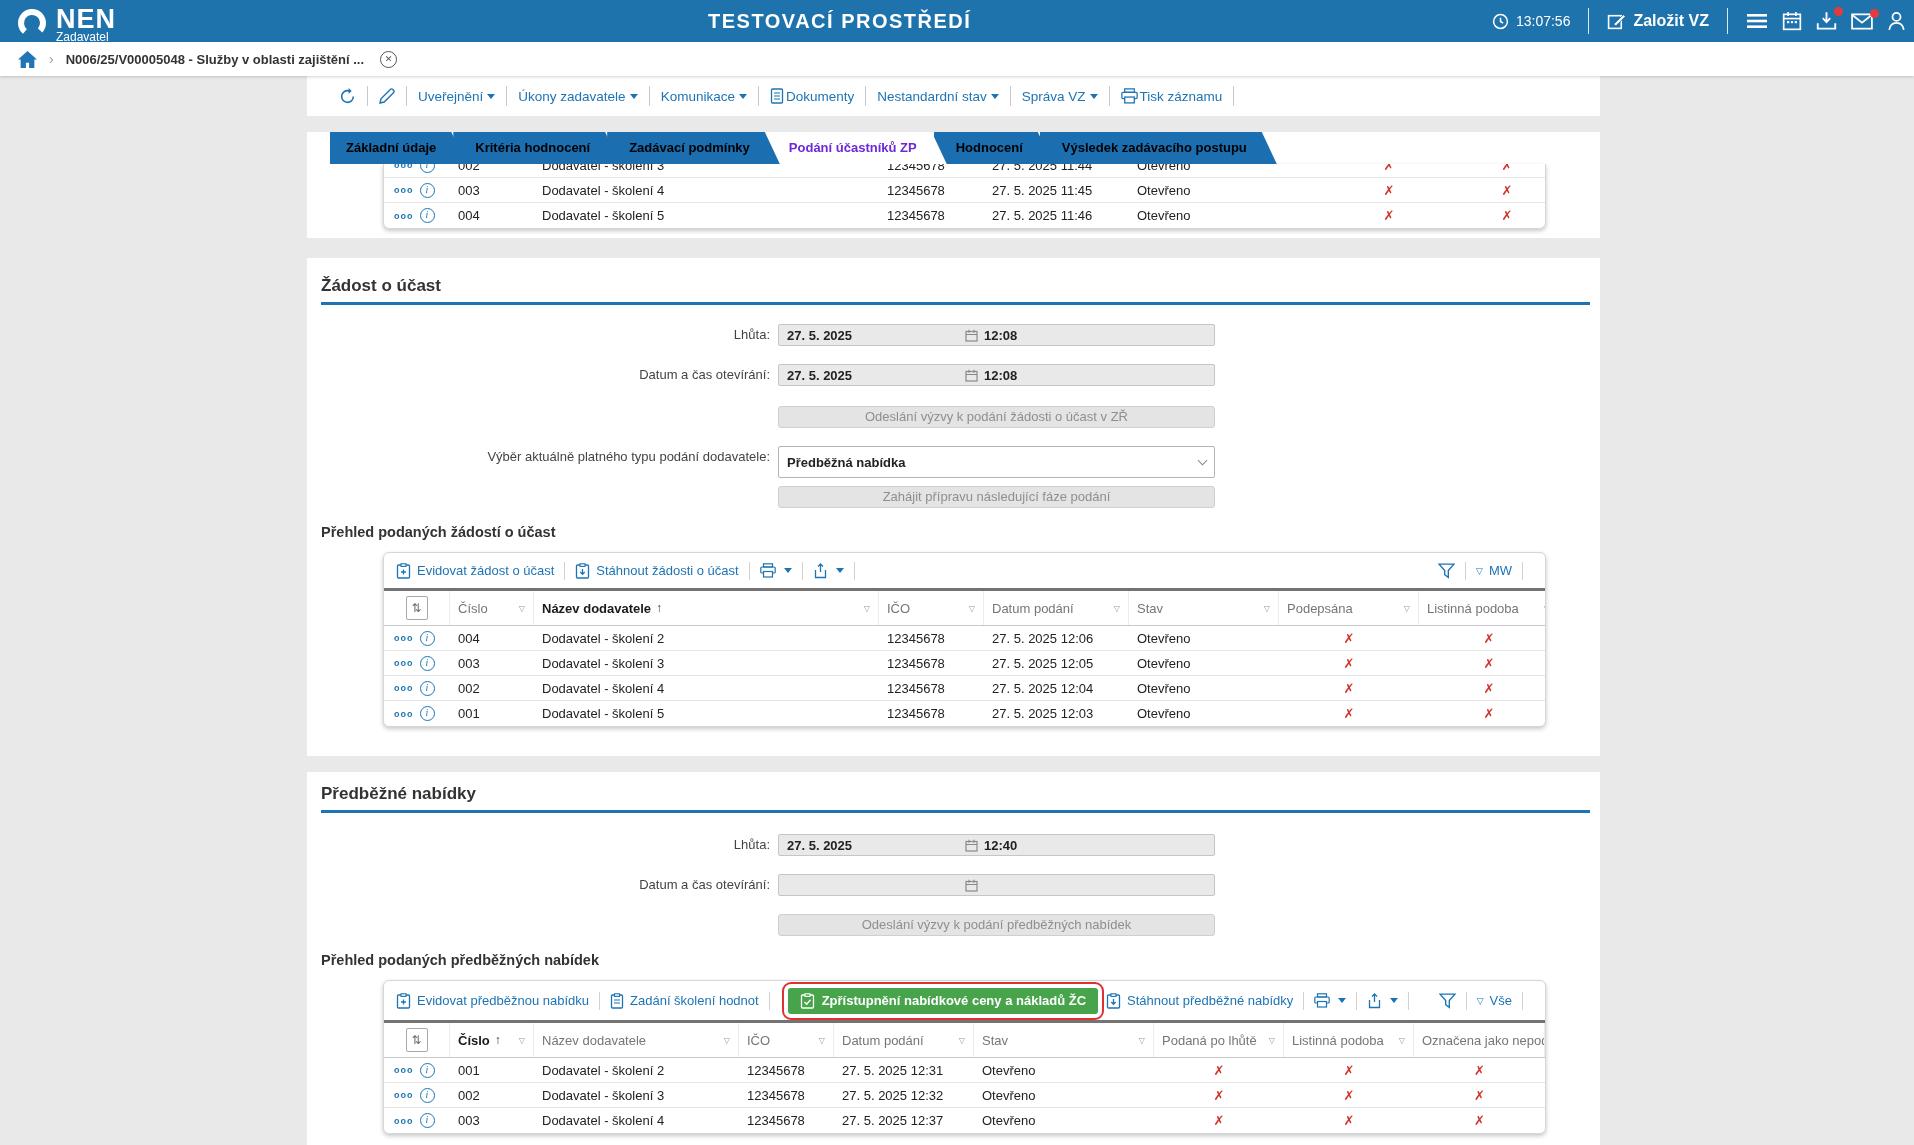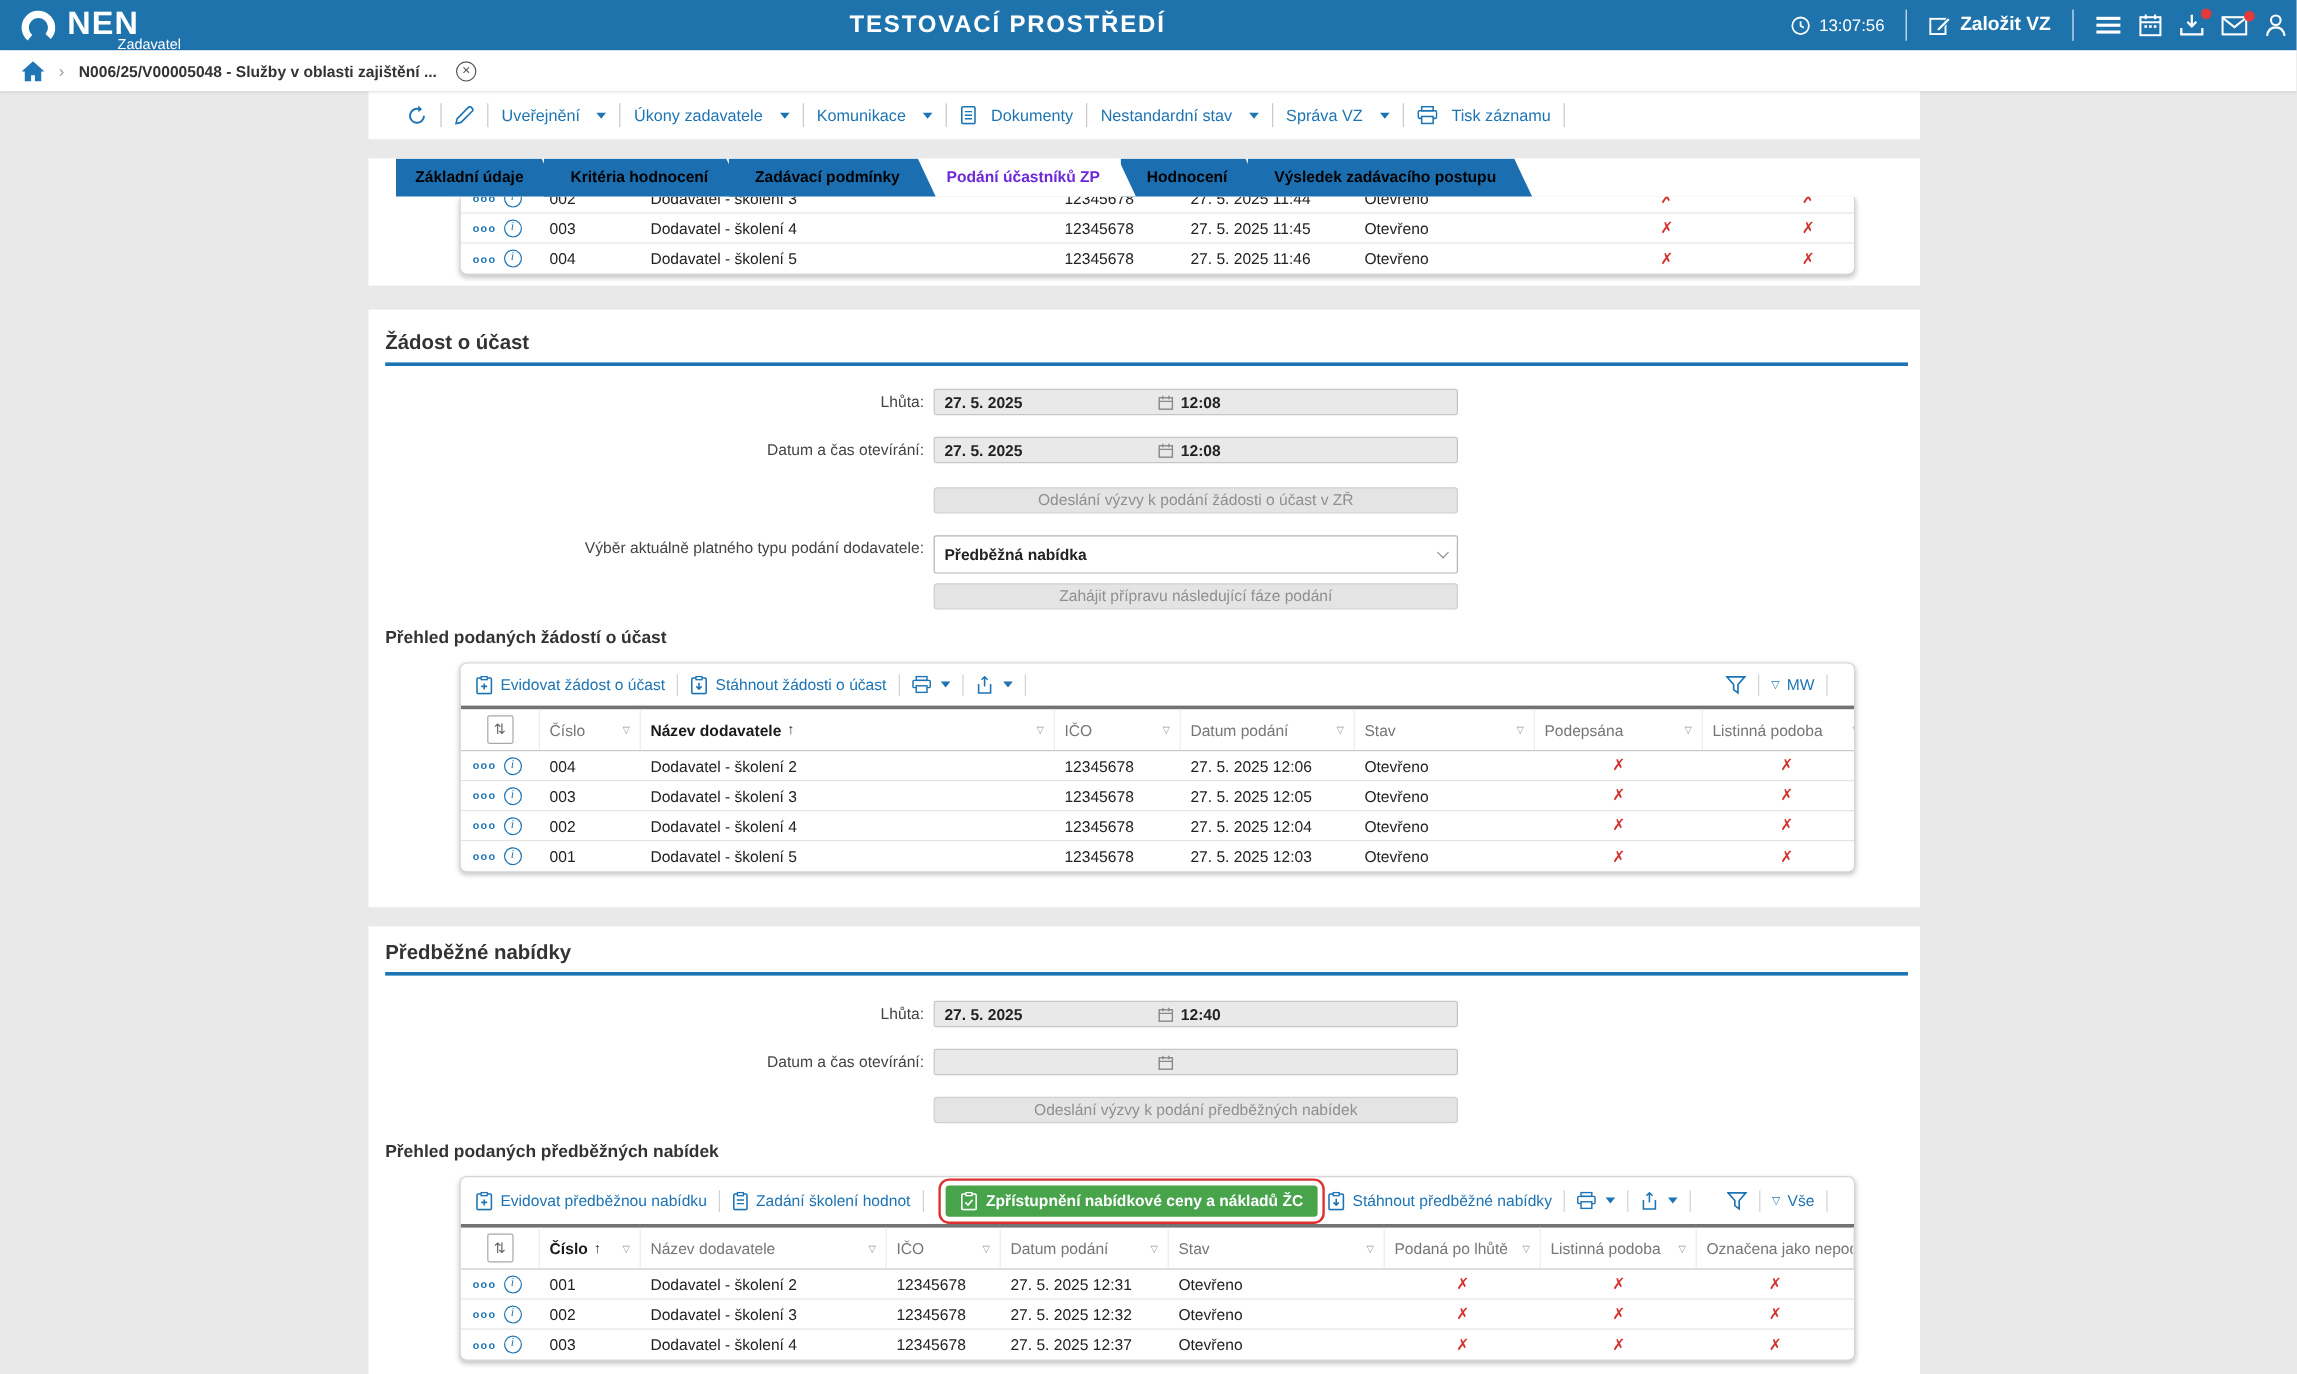--- a/index.html
+++ b/index.html
@@ -6,21 +6,21 @@
   html,body { background:#e9e9e9; }
   body { font-family:"Liberation Sans","DejaVu Sans",sans-serif; }
   .app { position:relative; width:1914px; height:1145px; overflow:hidden; background:#e9e9e9; }
 
   
   .topbar { position:relative; height:42px; background:#1e73ad; color:#fff; display:flex; align-items:center; }
   .brand { display:flex; align-items:flex-start; padding-left:16px; gap:8px; }
   .brand-logo { width:32px; height:32px; margin-top:4px; }
   .brand-text { line-height:1; position:relative; top:3px; }
   .brand-name { font-size:27px; font-weight:bold; letter-spacing:1px; }
-  .brand-sub { font-size:12px; margin-left:42px; margin-top:-2px; }
+  .brand-sub { font-size:12px; margin-top:-2px; }
   .env-title { position:absolute; left:708px; top:0; height:42px; line-height:42px; font-size:20px; font-weight:bold; letter-spacing:1.5px; }
   .top-right { position:absolute; right:8px; top:0; height:42px; display:flex; align-items:center; gap:14px; }
   .top-item { display:flex; align-items:center; gap:7px; font-size:14px; }
   .top-sep { width:1px; height:26px; background:rgba(255,255,255,.85); margin:0 4px; }
   .founder { font-size:16px; font-weight:bold; }
   .icon-badge { position:relative; }
   .badge { position:absolute; top:-4px; right:-6px; width:9px; height:9px; border-radius:50%; background:#e23b3b; }
   .wicon { display:inline-flex; }
 
   
@@ -31,21 +31,21 @@
 
   
   .page-body { position:relative; height:1069px; }
   .panel { position:absolute; left:307px; width:1293px; background:#fff; }
   .panel-a { top:0; height:40px; display:flex; align-items:center; padding-left:32px; }
   .panel-b { top:56px; height:106px; }
   .panel-c { top:182px; height:498px; }
   .panel-d { top:696px; height:620px; }
 
   
-  .rt-item { display:flex; align-items:center; gap:12px; color:#1d74b4; font-size:13.5px; white-space:nowrap; }
+  .rt-item { display:flex; align-items:center; gap:2px; color:#1d74b4; font-size:13.5px; white-space:nowrap; }
   .rt-sep { width:1px; height:20px; background:#c9c9c9; margin:0 11px; }
   .caret-down { width:0; height:0; border-left:4px solid transparent; border-right:4px solid transparent; border-top:5px solid #1d74b4; margin-left:2px; }
 
   
   .tabs { position:absolute; top:0; left:23px; display:flex; height:32px; }
   .tab { height:32px; line-height:32px; padding:0 30px 0 16px; font-size:13px; font-weight:bold; color:#000000;
          background:#1b6fb1; clip-path:polygon(0 0, calc(100% - 15px) 0, 100% 100%, 0 100%);
          filter:drop-shadow(2px 1px 2px rgba(0,0,0,.35)); white-space:nowrap; position:relative; }
   .tab + .tab { margin-left:-13px; padding-left:22px; }
   .tab:nth-child(1){z-index:6}.tab:nth-child(2){z-index:5}.tab:nth-child(3){z-index:4}

